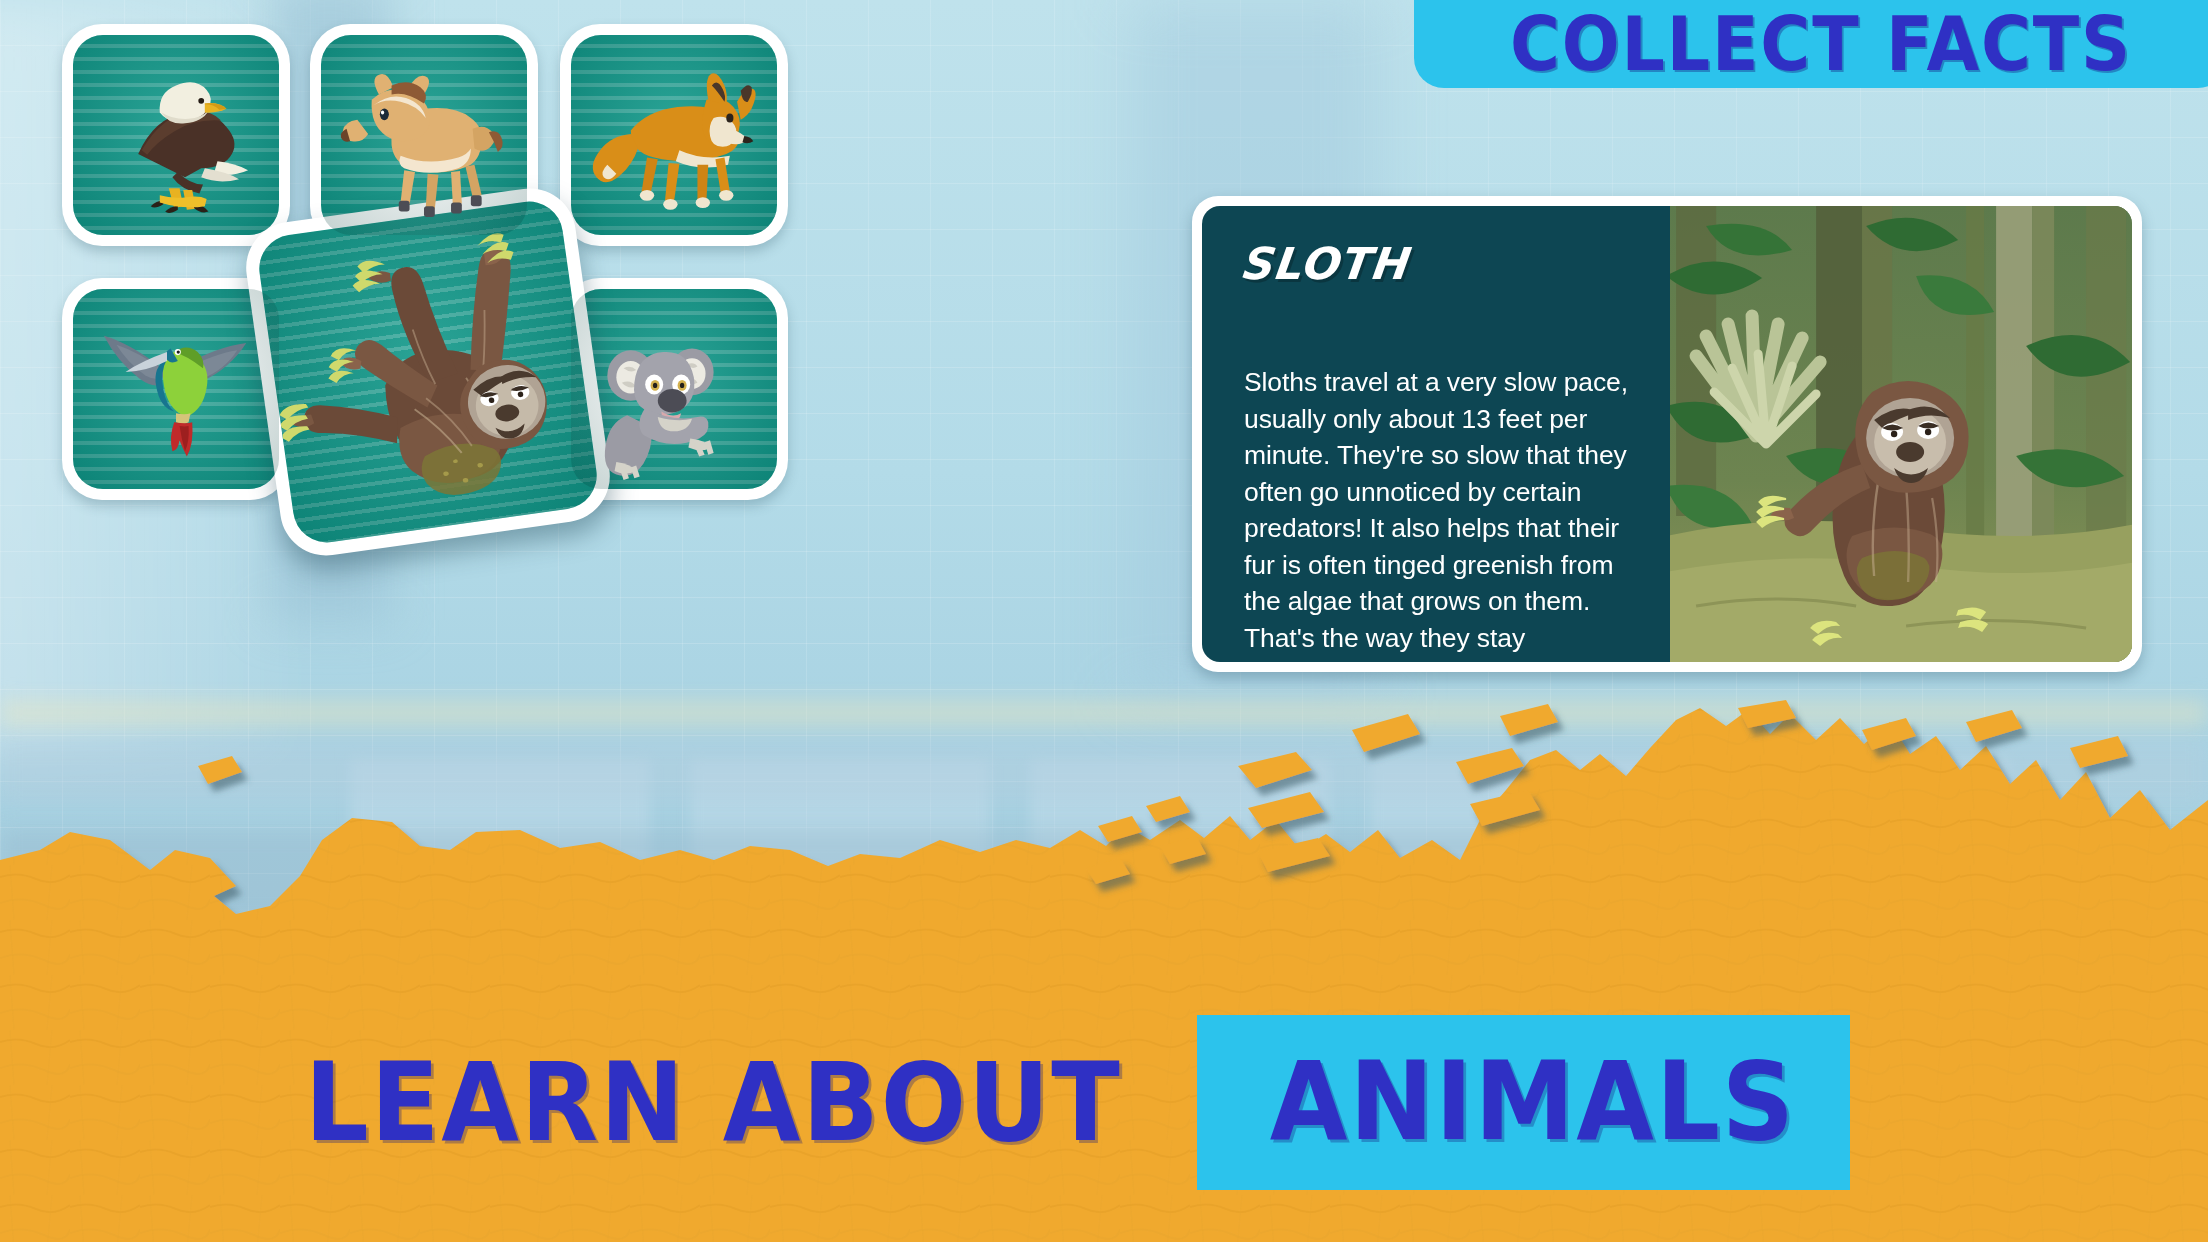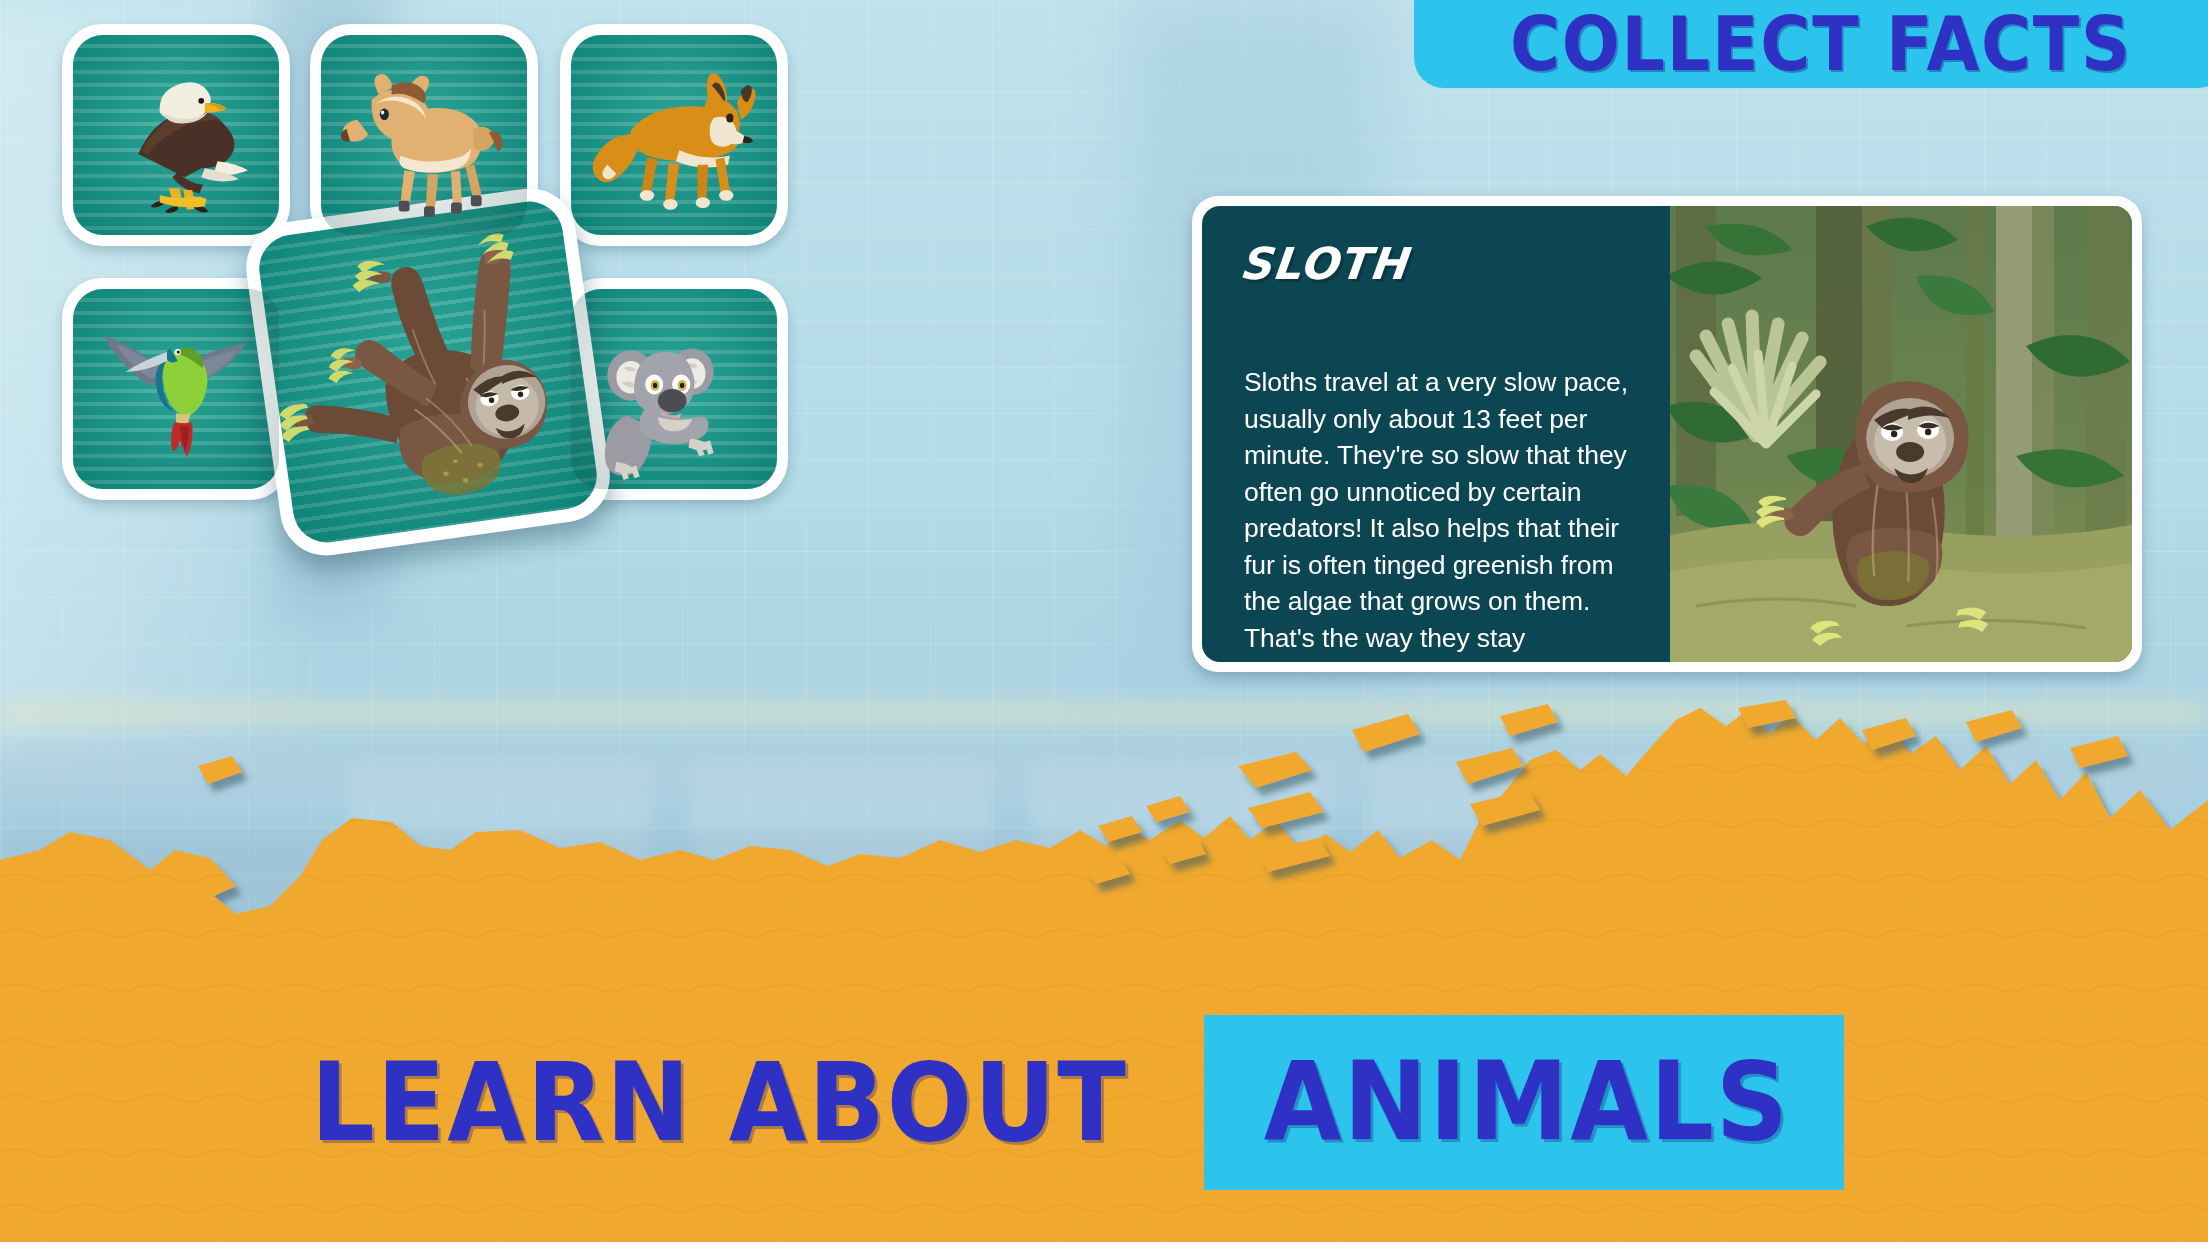--- a/index.html
+++ b/index.html
@@ -119,21 +119,21 @@
     position:absolute;left:0;top:1012px;width:2123px;height:180px;
     display:flex;align-items:center;justify-content:center;gap:0px;
   }
   #learn-about{
     color:#2f30c4;font-size:108px;font-weight:bold;letter-spacing:2px;
     font-family:"DejaVu Sans", sans-serif;transform:scaleX(.93);
     text-shadow:3px 3px 0 rgba(20,20,120,.30);
     padding-right:30px;
   }
   #animals-box{
-    background:#2cc3ec;padding:24px 34px 26px 40px;margin-left:16px;
+    background:#2cc3ec;padding:24px 34px 26px 53px;margin-left:16px;
   }
   #animals-box span{
     color:#2f30c4;font-size:108px;font-weight:bold;letter-spacing:2px;
     font-family:"DejaVu Sans", sans-serif;transform:scaleX(.93);display:inline-block;
     text-shadow:3px 3px 0 rgba(20,20,120,.30);
   }
 </style>
 </head>
 <body>
 

